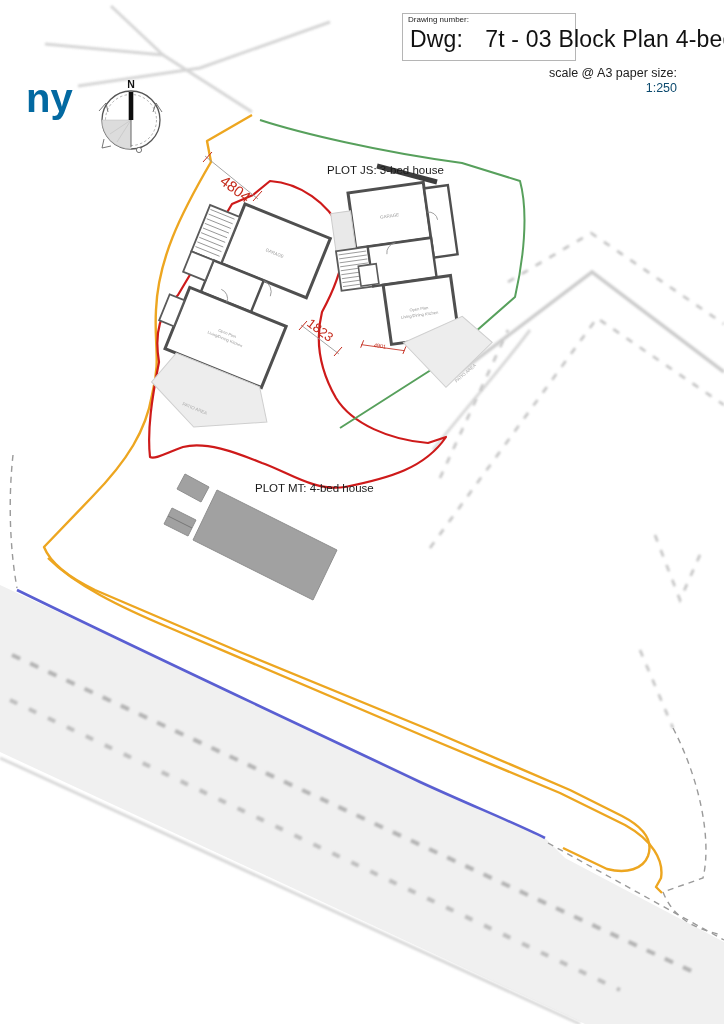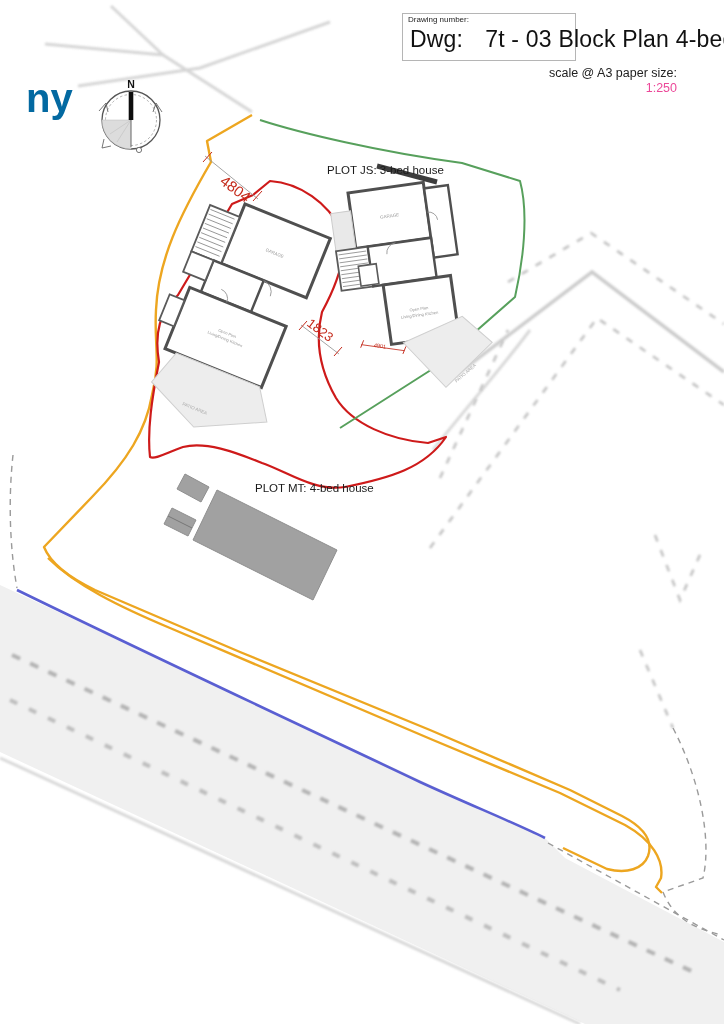--- a/index.html
+++ b/index.html
@@ -6,21 +6,21 @@
   #page{position:relative;width:724px;height:1024px;background:#ffffff;overflow:hidden;
         font-family:"Liberation Sans", sans-serif;}
   svg{position:absolute;left:0;top:0;}
   .titleblock{position:absolute;left:402px;top:13px;width:172px;height:46px;
               border:1px solid #b5b5b5;background:#fff;z-index:5;}
   .dwg-number-label{position:absolute;left:408px;top:15px;font-size:8px;color:#222;z-index:6;text-align:right;}
   .dwg-title{position:absolute;left:410px;top:26px;width:310px;font-size:23px;color:#111;
              white-space:nowrap;z-index:6;letter-spacing:.2px;}
   .dwg-title .gap{display:inline-block;width:22px;}
   .scale-label{position:absolute;right:47px;top:66px;font-size:12.5px;color:#222;text-align:left;z-index:6;}
-  .scale-value{position:absolute;right:47px;top:81px;font-size:12.5px;color:#ec4899;text-align:left;z-index:6;}
+  .scale-value{position:absolute;right:47px;top:81px;font-size:12.5px;color:#0c4a6e;text-align:left;z-index:6;}
   .bg-map-text{position:absolute;left:26px;top:76px;font-size:40px;font-weight:600;color:#0369a1;z-index:1;}
   text{font-family:"Liberation Sans", sans-serif;}
 </style>
 </head>
 <body>
 
 <div id="page">
 
   <div class="bg-map-text">ny</div>
 

